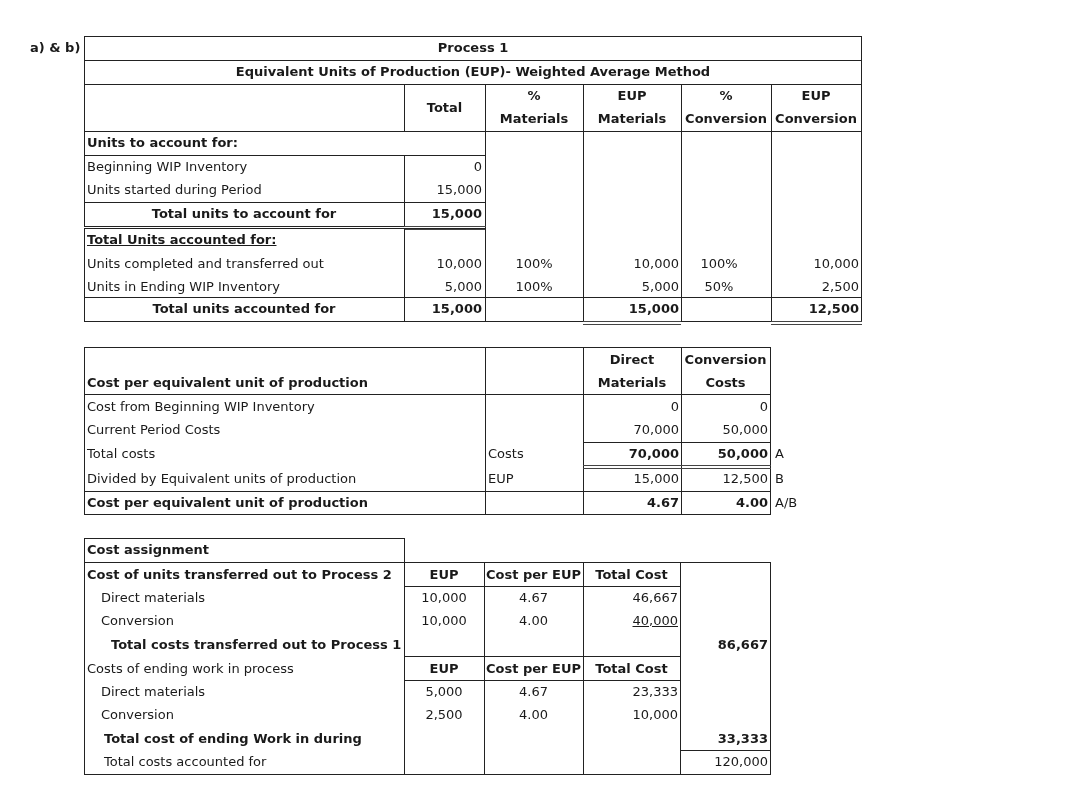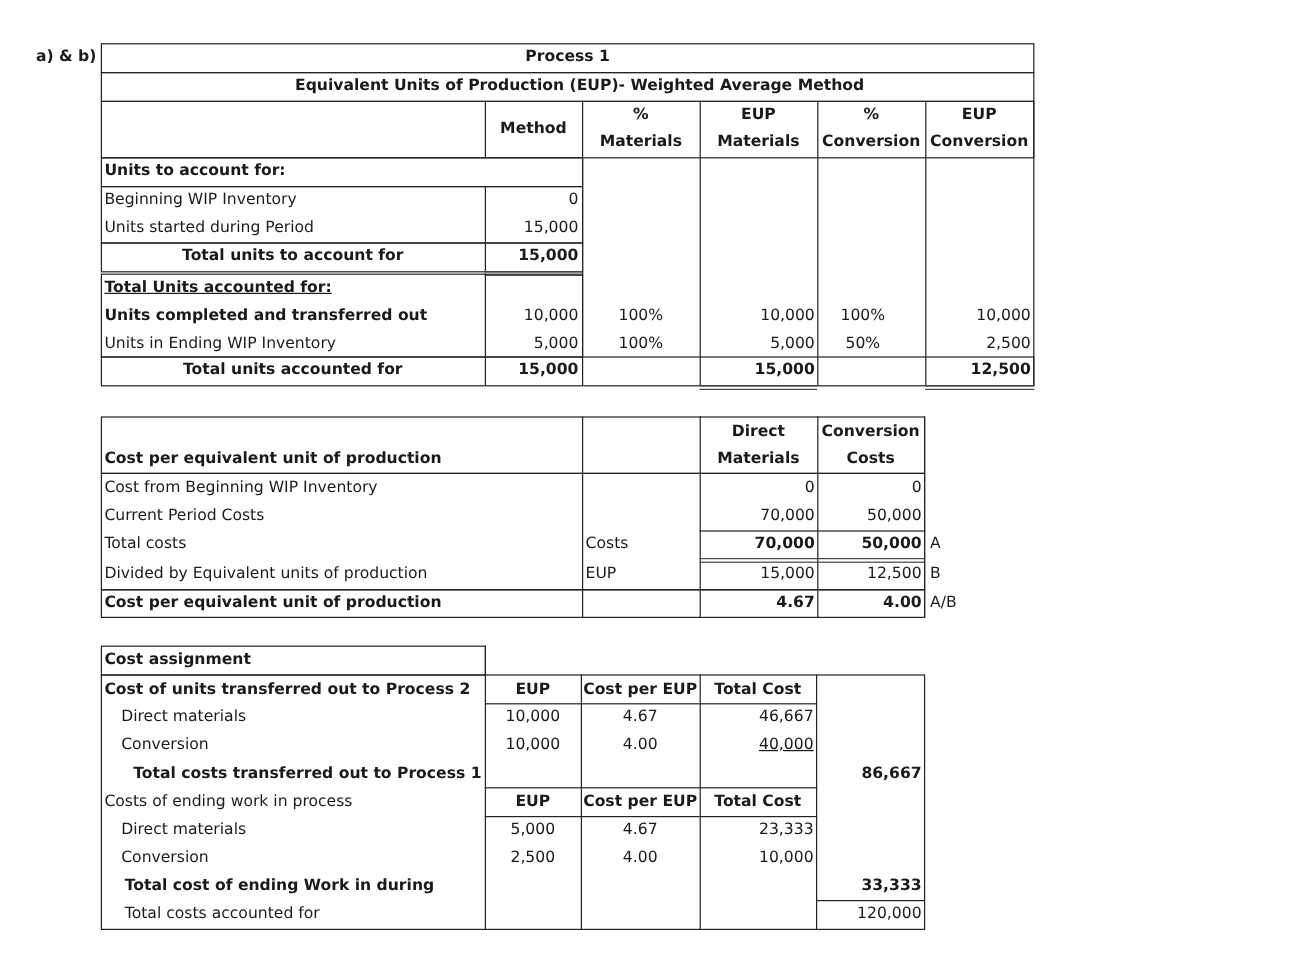--- a/index.html
+++ b/index.html
@@ -18,31 +18,31 @@
 </head>
 <body>
 
 <div class="t b" style="left:30px;top:39px;">a) &amp; b)</div>
 
 <div>
 
   <div class="box" style="left:84px;top:36px;width:778px;height:25px;"></div>
   <div class="t b c" style="left:84px;top:39px;width:778px;">Process 1</div>
   <div class="box" style="left:84px;top:60px;width:778px;height:25px;"></div>
-  <div class="t b c" style="left:84px;top:63px;width:778px;padding-left:10px;">Equivalent Units of Production (EUP)- Weighted Average Method</div>
+  <div class="t b c" style="left:84px;top:63px;width:778px;">Equivalent Units of Production (EUP)- Weighted Average Method</div>
 
   <div class="box" style="left:84px;top:84px;width:778px;height:48px;"></div>
   <div class="vl" style="left:404px;top:84px;height:48px;"></div>
   <div class="vl" style="left:485px;top:84px;height:237px;"></div>
   <div class="vl" style="left:583px;top:84px;height:237px;"></div>
   <div class="vl" style="left:681px;top:84px;height:237px;"></div>
   <div class="vl" style="left:771px;top:84px;height:237px;"></div>
   <div class="vl" style="left:861px;top:84px;height:237px;"></div>
 
-  <div class="t b c" style="left:404px;top:99px;width:81px;">Method</div>
+  <div class="t b c" style="left:404px;top:99px;width:81px;">Total</div>
   <div class="t b c" style="left:485px;top:87px;width:98px;">%</div>
   <div class="t b c" style="left:485px;top:110px;width:98px;">Materials</div>
   <div class="t b c" style="left:583px;top:87px;width:98px;">EUP</div>
   <div class="t b c" style="left:583px;top:110px;width:98px;">Materials</div>
   <div class="t b c" style="left:681px;top:87px;width:90px;">%</div>
   <div class="t b c" style="left:681px;top:110px;width:90px;">Conversion</div>
   <div class="t b c" style="left:771px;top:87px;width:90px;">EUP</div>
   <div class="t b c" style="left:771px;top:110px;width:90px;">Conversion</div>
 
   <div class="box" style="left:84px;top:131px;width:402px;height:25px;"></div>
@@ -63,21 +63,21 @@
     <div class="t b c" style="left:84px;top:205px;width:320px;">Total units to account for</div>
     <div class="t b r" style="left:404px;top:205px;width:78px;">15,000</div>
   </div>
   <div class="hl2" style="left:404px;top:226px;width:82px;"></div>
 
   <div class="box" style="left:84px;top:228px;width:402px;height:70px;"></div>
   <div class="vl" style="left:404px;top:228px;height:93px;"></div>
   <div class="t b u" style="left:87px;top:231px;">Total Units accounted for:</div>
 
   <div>
-    <div class="t" style="left:87px;top:255px;font-weight:bold;">Units completed and transferred out</div>
+    <div class="t" style="left:87px;top:255px;">Units completed and transferred out</div>
     <div class="t r" style="left:404px;top:255px;width:78px;">10,000</div>
     <div class="t c" style="left:485px;top:255px;width:98px;">100%</div>
     <div class="t r" style="left:583px;top:255px;width:96px;">10,000</div>
     <div class="t c" style="left:681px;top:255px;width:76px;">100%</div>
     <div class="t r" style="left:771px;top:255px;width:88px;">10,000</div>
   </div>
   <div>
     <div class="t" style="left:87px;top:278px;">Units in Ending WIP Inventory</div>
     <div class="t r" style="left:404px;top:278px;width:78px;">5,000</div>
     <div class="t c" style="left:485px;top:278px;width:98px;">100%</div>

